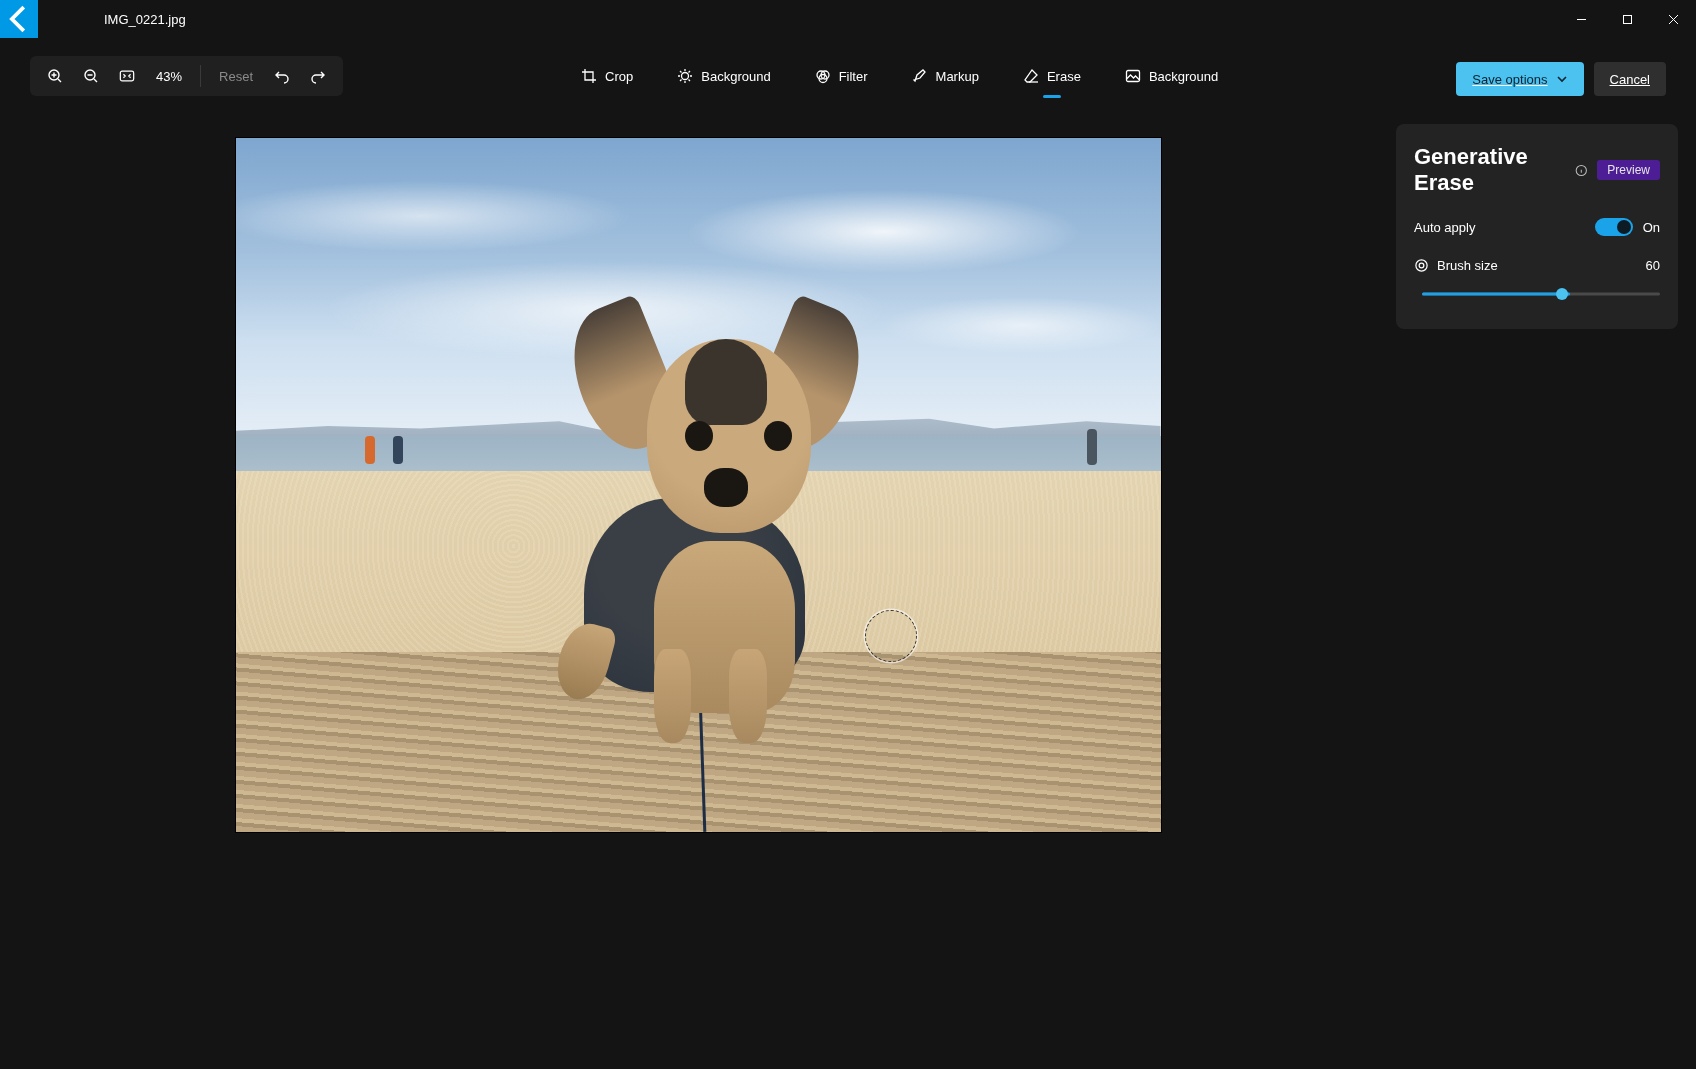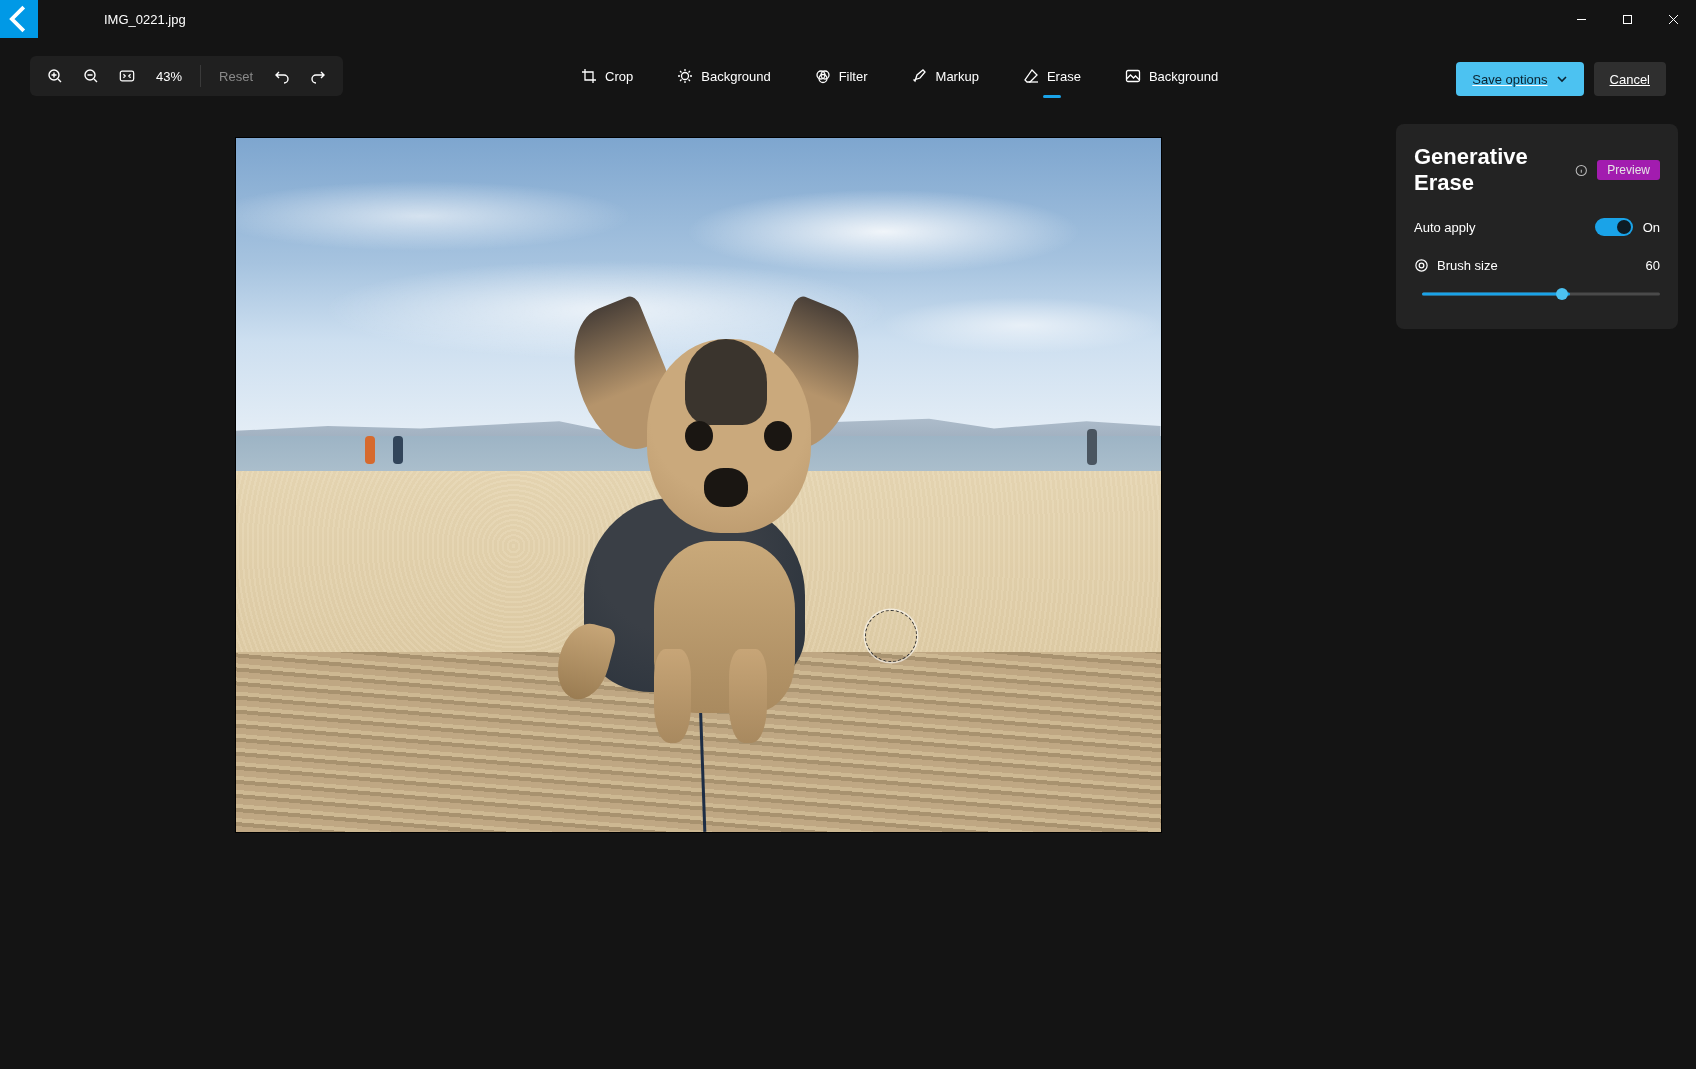--- a/index.html
+++ b/index.html
@@ -262,21 +262,21 @@
     display:flex; align-items:center; gap:10px;
   }
   .panel-title {
     font-size:22px; font-weight:600;
   }
   .info-icon {
     width:15px; height:15px; color:#bcbcbc;
   }
   .preview-tag {
     margin-left:auto;
-    background:#a21caf;
+    background:#4c1d95;
     padding:3px 10px; border-radius:3px;
     font-size:12px; color:#e6e6e6;
   }
   .row {
     display:flex; align-items:center;
     margin-top:22px;
   }
   .row .label { color:var(--text); }
   .row .value { margin-left:auto; color:var(--text); }
   .toggle {

